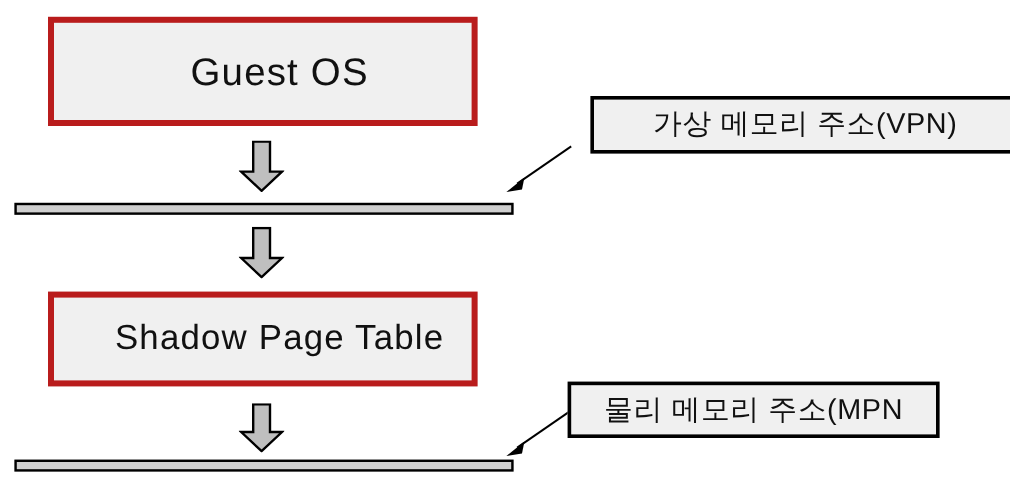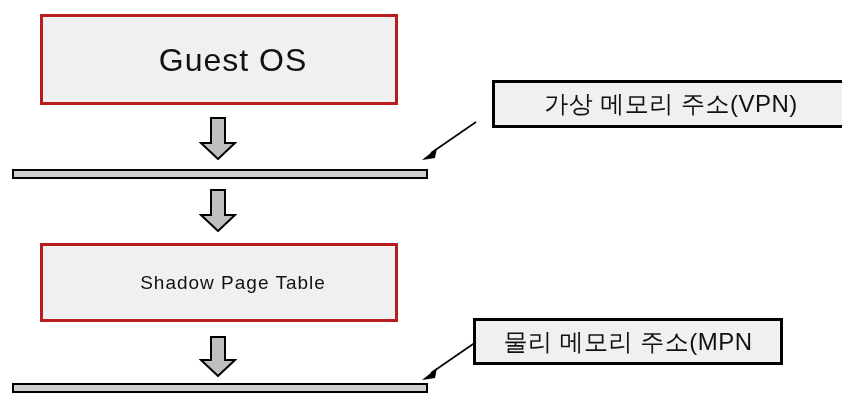--- a/index.html
+++ b/index.html
@@ -17,21 +17,21 @@
     height: 409px;
     background: #ffffff;
     overflow: hidden;
   }
 
   
   .node-box {
     position: absolute;
     box-sizing: border-box;
     background: #f0f0f0;
-    border: 3px solid #b91c1c;
+    border: 5px solid #b91c1c;
     display: flex;
     align-items: center;
     justify-content: center;
     color: #111111;
     white-space: nowrap;
     padding-left: 28px;
   }
   .node-label {
     display: block;
     line-height: 1;
@@ -50,21 +50,21 @@
     letter-spacing: 1px;
   }
 
   #shadow-page-table-box {
     left: 40px;
     top: 243px;
     width: 358px;
     height: 79px;
   }
   #shadow-page-table-box .node-label {
-    font-size: 19px;
+    font-size: 29px;
     letter-spacing: 1px;
   }
 
   
   .callout-box {
     position: absolute;
     box-sizing: border-box;
     background: #f0f0f0;
     border: 3px solid #000000;
     display: flex;

